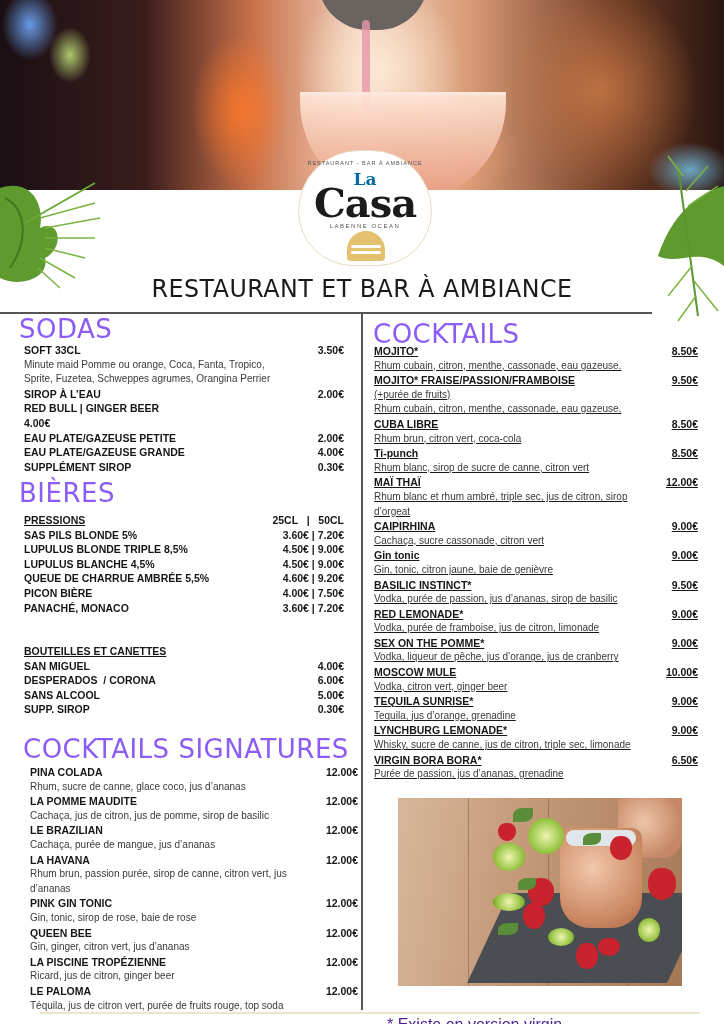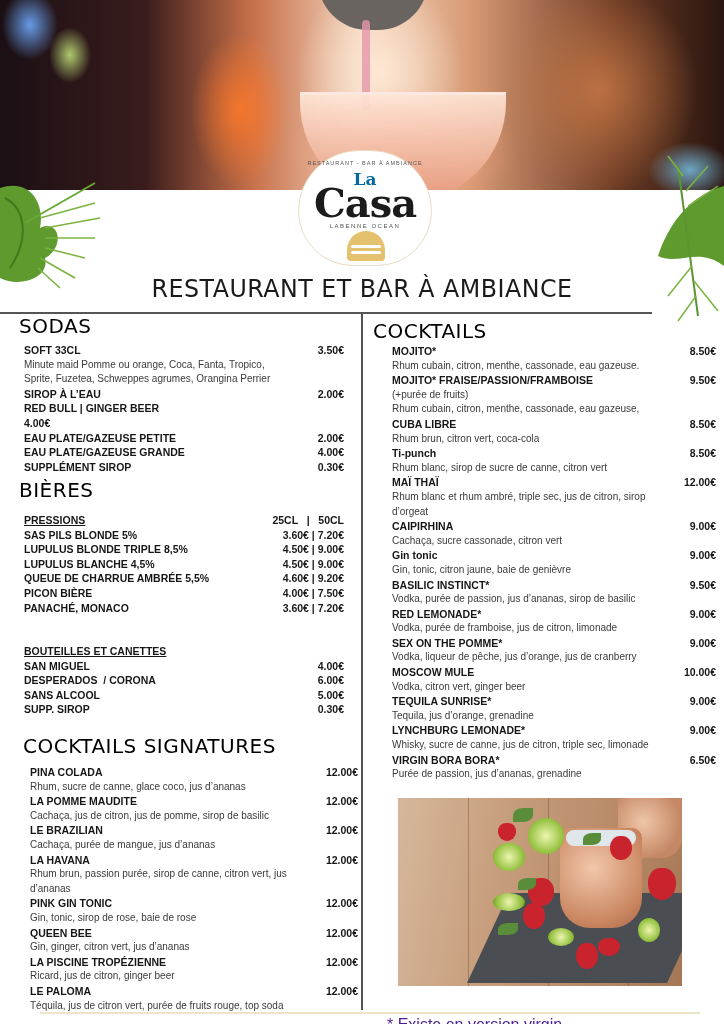--- a/index.html
+++ b/index.html
@@ -51,33 +51,33 @@
   .title {
     position: absolute; left: 0; right: 0; top: 274px; text-align: center;
     font-family: "DejaVu Sans", sans-serif; font-size: 25px; letter-spacing: 0.5px; color: #1a1a1a;
     transform: scaleX(0.95);
   }
   .rule-top { position: absolute; left: 0; top: 312px; width: 652px; height: 1.5px; background: #555; }
   .rule-vert { position: absolute; left: 361px; top: 312px; width: 1.5px; height: 698px; background: #555; }
   .rule-bottom { position: absolute; left: 40px; top: 1012px; width: 660px; height: 2px; background: #ece5c6; }
 
   
-  .h-gold { position: absolute; font-family: "DejaVu Sans", sans-serif; font-size: 20px; color: #000000; letter-spacing: 0.5px; }
+  .h-gold { position: absolute; font-family: "DejaVu Sans", sans-serif; font-size: 26px; color: #8b5cf6; letter-spacing: 0.5px; }
 
   
   .col { position: absolute; }
   .row { display: flex; justify-content: space-between; font-size: 10.5px; line-height: 14.6px; white-space: nowrap; gap: 12px; }
   .name { font-weight: bold; color: #161616; }
   .price { font-weight: bold; color: #161616; }
   .desc { font-size: 10px; line-height: 14.6px; color: #3a3a3a; }
   .underline { text-decoration: underline; }
 
   .col-left { left: 24px; width: 320px; }
   .col-sig { left: 30px; width: 328px; }
-  .col-right { left: 392px; width: 324px; }
+  .col-right { left: 374px; width: 324px; text-decoration: underline; }
 
   .beer-row { display: flex; font-size: 10.5px; line-height: 14.6px; white-space: nowrap; }
   .beer-row .name { flex: 1; }
   .beer-row .p { width: 86px; text-align: right; font-weight: bold; }
 
   
   .photo {
     position: absolute; left: 398px; top: 798px; width: 284px; height: 188px; overflow: hidden;
     background: linear-gradient(100deg, #d6b79c 0%, #c59b79 40%, #b88a68 70%, #a47756 100%);
   }

